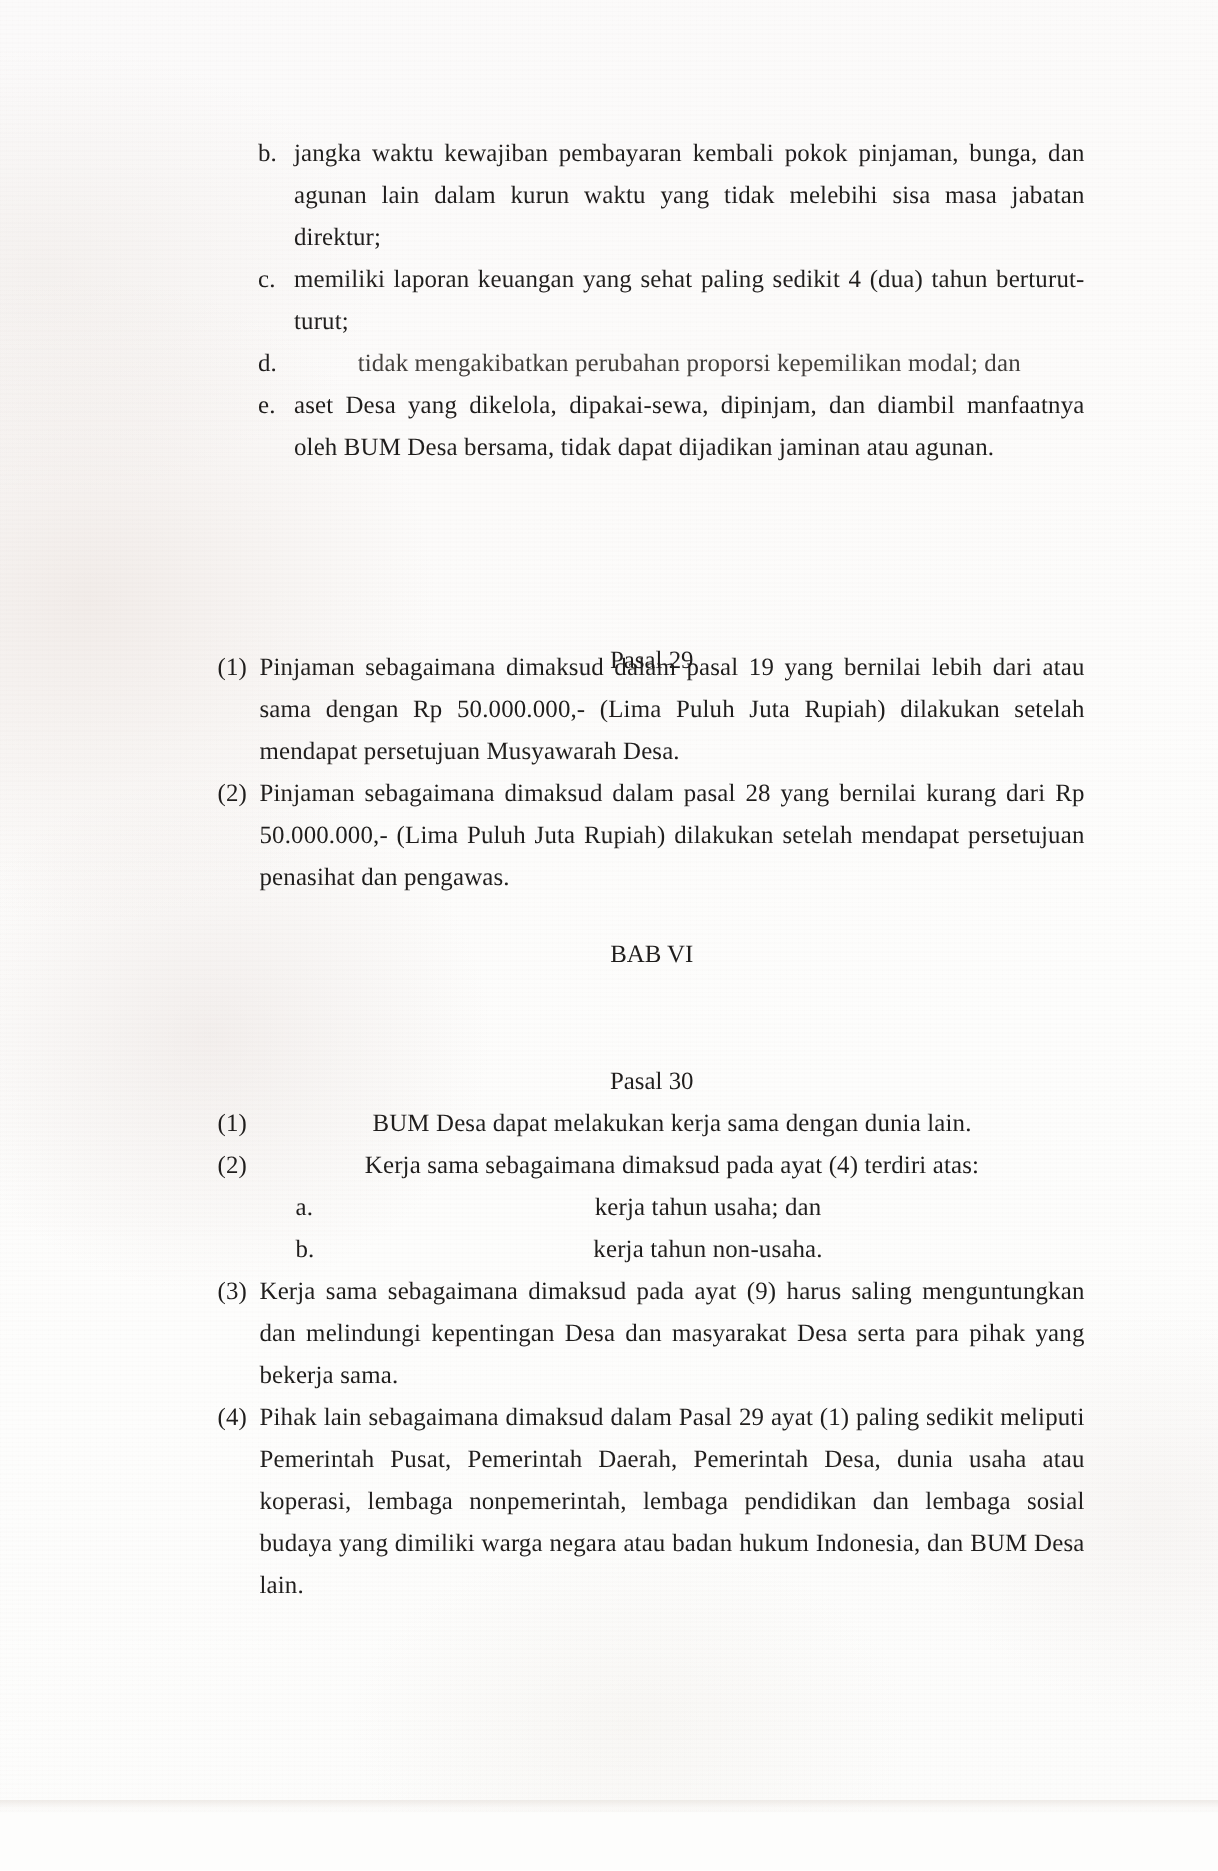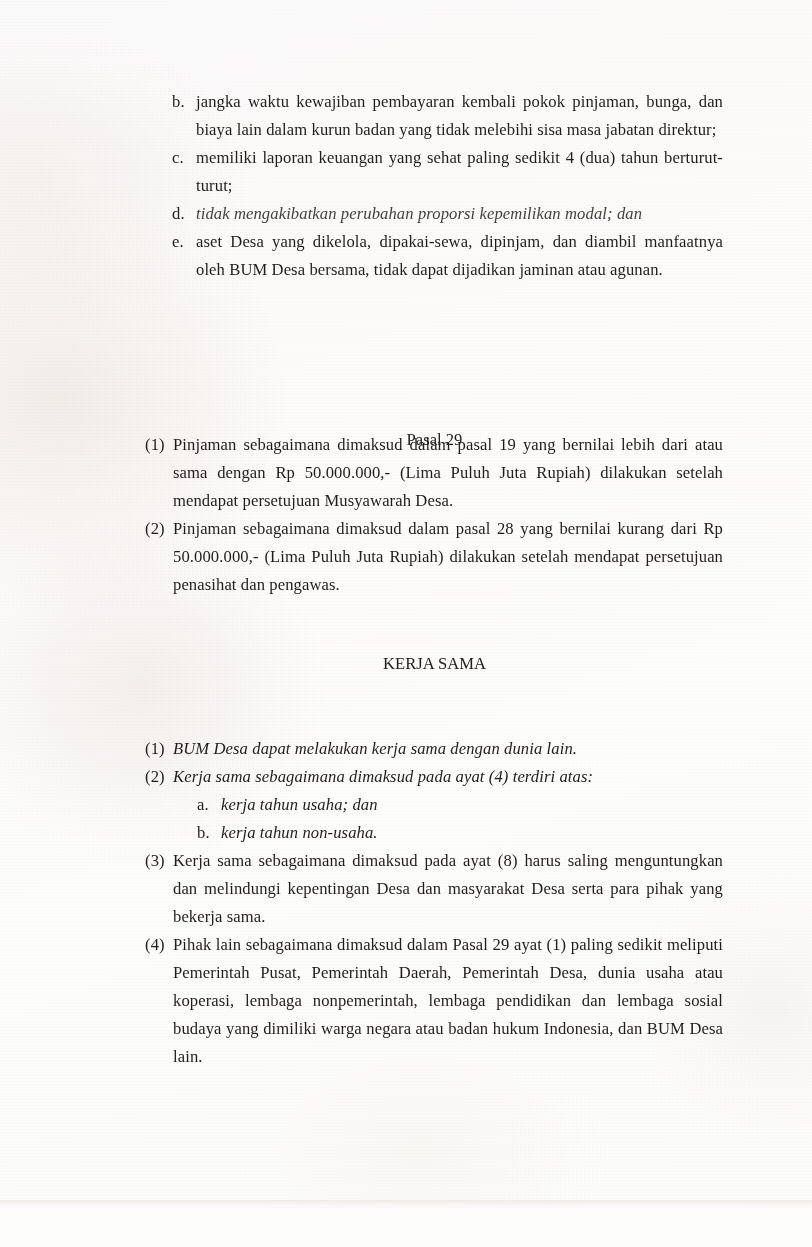--- a/index.html
+++ b/index.html
@@ -79,21 +79,21 @@
     color: #201e1d;
   }
   .marker.w-alpha { width: 24px; }
   .marker.w-num   { width: 28px; }
   .body-text {
     flex: 1 1 auto;
     text-align: justify;
     text-justify: inter-word;
     color: #201e1d;
   }
-  .body-text.no-justify { text-align: left; font-style: italic; }
+  .body-text.no-justify { text-align: center; }
 
   .centered {
     text-align: center;
     font-size: 16.6px;
     line-height: 28px;
     color: #201e1d;
   }
 
   
   .fade1 { color: #44403d; }
@@ -106,21 +106,21 @@
   <div class="scan-field"></div>
   <div class="scan-noise"></div>
   <div class="scan-edge"></div>
 
   <div class="content">
 
     <div class="block" style="left:172px; top:88px; width:551px;">
 
       <div class="para">
         <span class="marker w-alpha">b.</span>
-        <span class="body-text">jangka waktu kewajiban pembayaran kembali pokok pinjaman, bunga, dan biaya lain dalam kurun badan yang tidak melebihi sisa masa jabatan direktur;</span>
+        <span class="body-text">jangka waktu kewajiban pembayaran kembali pokok pinjaman, bunga, dan agunan lain dalam kurun waktu yang tidak melebihi sisa masa jabatan direktur;</span>
       </div>
 
       <div class="para">
         <span class="marker w-alpha">c.</span>
         <span class="body-text">memiliki laporan keuangan yang sehat paling sedikit 4 (dua) tahun berturut-turut;</span>
       </div>
 
       <div class="para">
         <span class="marker w-alpha">d.</span>
         <span class="body-text no-justify fade1">tidak mengakibatkan perubahan proporsi kepemilikan modal; dan</span>
@@ -142,24 +142,27 @@
         <span class="marker w-num">(1)</span>
         <span class="body-text">Pinjaman sebagaimana dimaksud dalam pasal 19 yang bernilai lebih dari atau sama dengan Rp 50.000.000,- (Lima Puluh Juta Rupiah) dilakukan setelah mendapat persetujuan Musyawarah Desa.</span>
       </div>
 
       <div class="para">
         <span class="marker w-num">(2)</span>
         <span class="body-text">Pinjaman sebagaimana dimaksud dalam pasal 28 yang bernilai kurang dari Rp 50.000.000,- (Lima Puluh Juta Rupiah) dilakukan setelah mendapat persetujuan penasihat dan pengawas.</span>
       </div>
     </div>
 
-    <div class="block centered" style="left:146px; top:650px; width:577px;">
-      <span>KERJA SAMA</span>
-    </div>
-
+    <div class="block centered" style="left:146px; top:622px; width:577px;">
+      <span>BAB VI</span>
+    </div>
+
+    <div class="block centered" style="left:146px; top:707px; width:577px;">
+      <span>Pasal 30</span>
+    </div>
 
     <div class="block" style="left:145px; top:735px; width:578px;">
 
       <div class="para">
         <span class="marker w-num">(1)</span>
         <span class="body-text no-justify">BUM Desa dapat melakukan kerja sama dengan dunia lain.</span>
       </div>
 
       <div class="para">
         <span class="marker w-num">(2)</span>
@@ -177,21 +180,21 @@
       <div class="para">
         <span class="marker w-alpha">b.</span>
         <span class="body-text no-justify">kerja tahun non-usaha.</span>
       </div>
     </div>
 
     <div class="block" style="left:145px; top:847px; width:578px;">
 
       <div class="para">
         <span class="marker w-num">(3)</span>
-        <span class="body-text">Kerja sama sebagaimana dimaksud pada ayat (8) harus saling menguntungkan dan melindungi kepentingan Desa dan masyarakat Desa serta para pihak yang bekerja sama.</span>
+        <span class="body-text">Kerja sama sebagaimana dimaksud pada ayat (9) harus saling menguntungkan dan melindungi kepentingan Desa dan masyarakat Desa serta para pihak yang bekerja sama.</span>
       </div>
 
       <div class="para">
         <span class="marker w-num">(4)</span>
         <span class="body-text">Pihak lain sebagaimana dimaksud dalam Pasal 29 ayat (1) paling sedikit meliputi Pemerintah Pusat, Pemerintah Daerah, Pemerintah Desa, dunia usaha atau koperasi, lembaga nonpemerintah, lembaga pendidikan dan lembaga sosial budaya yang dimiliki warga negara atau badan hukum Indonesia, dan BUM Desa lain.</span>
       </div>
     </div>
 
   </div>
 </div>

